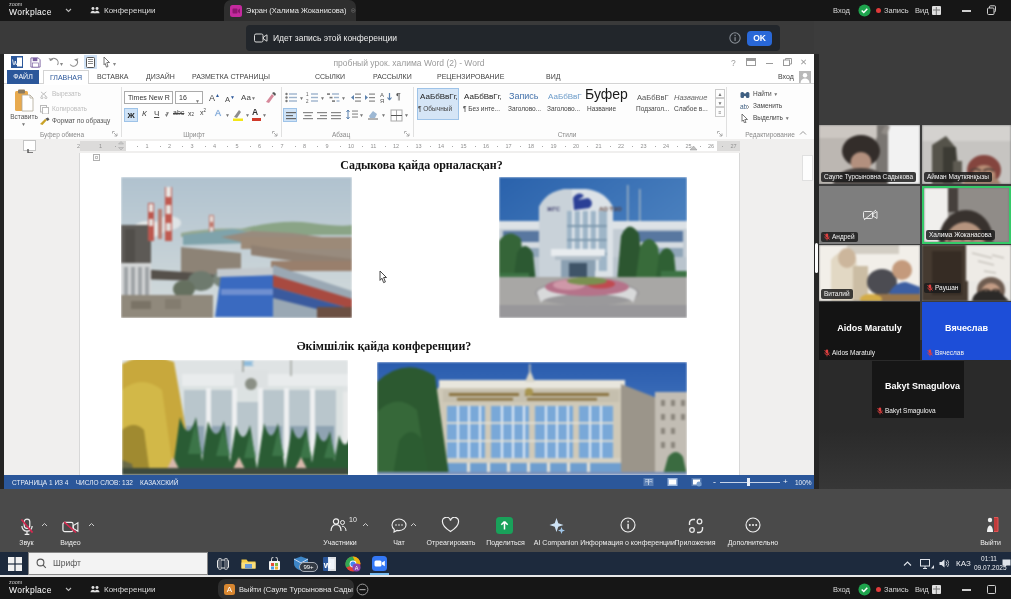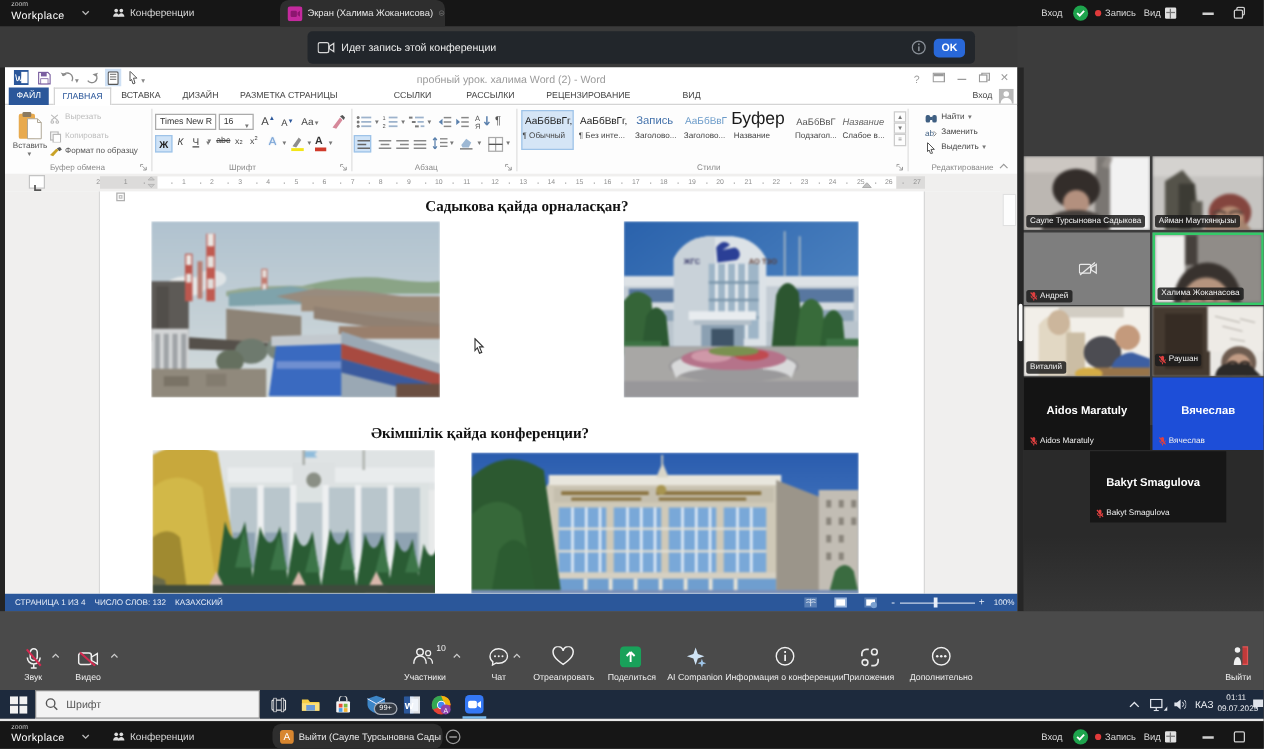--- a/index.html
+++ b/index.html
@@ -829,21 +829,21 @@
     </div>
     <div class="tile" style="left:108px;top:281px;width:89px;height:58px;background:#1d4ed8">
       <div class="abs" style="left:0;top:21px;width:89px;text-align:center;color:#fff;font-size:9px;font-weight:bold">Вячеслав</div>
       <div class="namelbl" style="background:none"><svg width="6" height="8" viewBox="0 0 6 8" style="flex:0 0 auto">
             <rect x="1.8" y="0.5" width="2.4" height="4" rx="1.2" fill="#e04040"></rect>
             <path d="M0.8 3.5a2.2 2.2 0 004.4 0M3 6v1.4" stroke="#e04040" stroke-width=".8" fill="none"></path>
             <path d="M0.5 1l5 5.5" stroke="#e04040" stroke-width=".9"></path>
           </svg>Вячеслав</div>
     </div>
 
-    <div class="tile" style="left:58px;top:340px;width:109px;height:57px;background:#161616">
+    <div class="tile" style="left:58px;top:340px;width:92px;height:57px;background:#161616">
       <div class="abs" style="left:0;top:20px;width:101px;text-align:center;color:#fff;font-size:9px;font-weight:bold">Bakyt Smagulova</div>
       <div class="namelbl" style="background:none"><svg width="6" height="8" viewBox="0 0 6 8" style="flex:0 0 auto">
             <rect x="1.8" y="0.5" width="2.4" height="4" rx="1.2" fill="#e04040"></rect>
             <path d="M0.8 3.5a2.2 2.2 0 004.4 0M3 6v1.4" stroke="#e04040" stroke-width=".8" fill="none"></path>
             <path d="M0.5 1l5 5.5" stroke="#e04040" stroke-width=".9"></path>
           </svg>Bakyt Smagulova</div>
     </div>
   </div>
   <div class="abs" id="graybar">
     <svg class="abs" style="left:20px;top:29px" width="14" height="18" viewBox="0 0 15 19">

